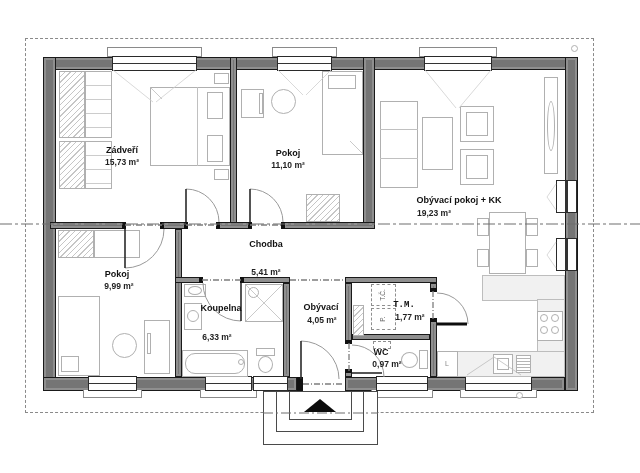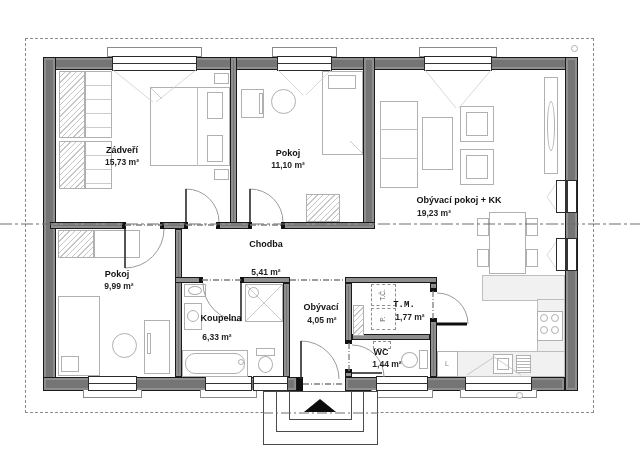--- a/index.html
+++ b/index.html
@@ -241,29 +241,29 @@
 
   <div class="lbl" style="left:459px;top:196px;">Obývací pokoj + KK</div>
   <div class="ar" style="left:434px;top:209px;">19,23 m²</div>
 
   <div class="lbl" style="left:117px;top:270px;">Pokoj</div>
   <div class="ar" style="left:119px;top:282px;">9,99 m²</div>
 
   <div class="lbl" style="left:266px;top:240px;">Chodba</div>
   <div class="ar" style="left:266px;top:268px;">5,41 m²</div>
 
-  <div class="lbl" style="left:221px;top:314px;">Koupelna</div>
+  <div class="lbl" style="left:221px;top:304px;">Koupelna</div>
   <div class="ar" style="left:217px;top:333px;">6,33 m²</div>
 
   <div class="lbl" style="left:321px;top:303px;">Obývací</div>
   <div class="ar" style="left:322px;top:316px;">4,05 m²</div>
 
   <div class="lbl" style="left:404px;top:301px;font-family:Liberation Mono, monospace;">T.M.</div>
   <div class="ar" style="left:410px;top:313px;">1,77 m²</div>
 
   <div class="lbl" style="left:381px;top:348px;">WC</div>
-  <div class="ar" style="left:387px;top:360px;">1,44 m²</div>
+  <div class="ar" style="left:387px;top:360px;">0,97 m²</div>
 
   <div class="tiny" style="left:447px;top:360px;">L</div>
   <div class="vlbl" style="left:383px;top:295px;">T.Č.</div>
   <div class="vlbl" style="left:383px;top:319px;">P.</div>
 
 </div>
 
 </body></html>

